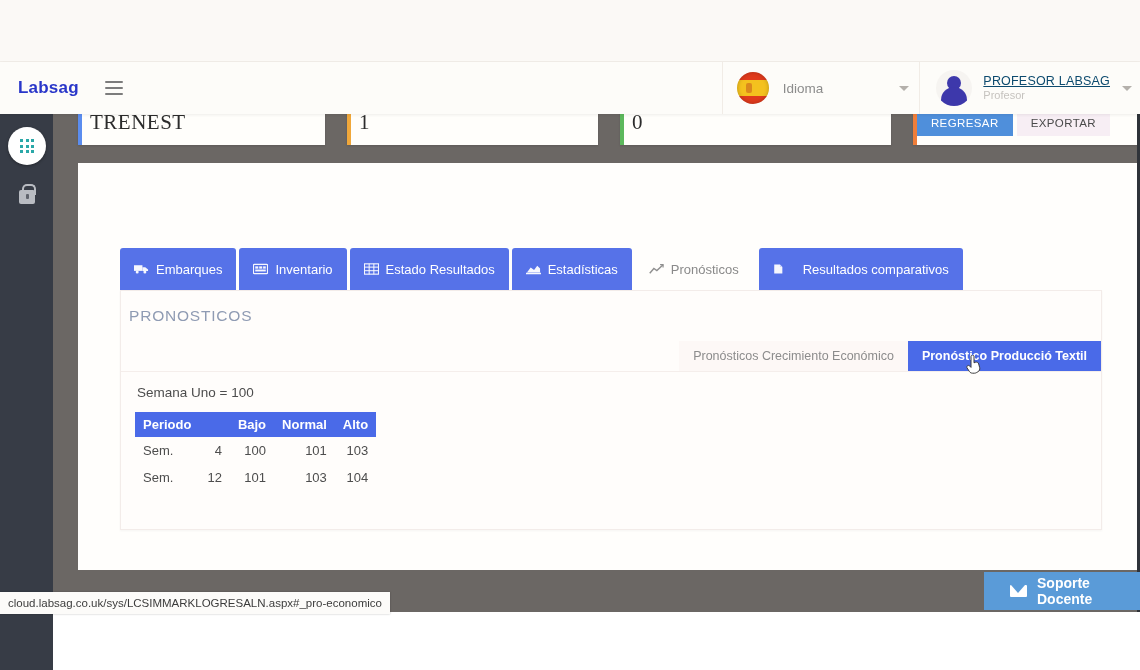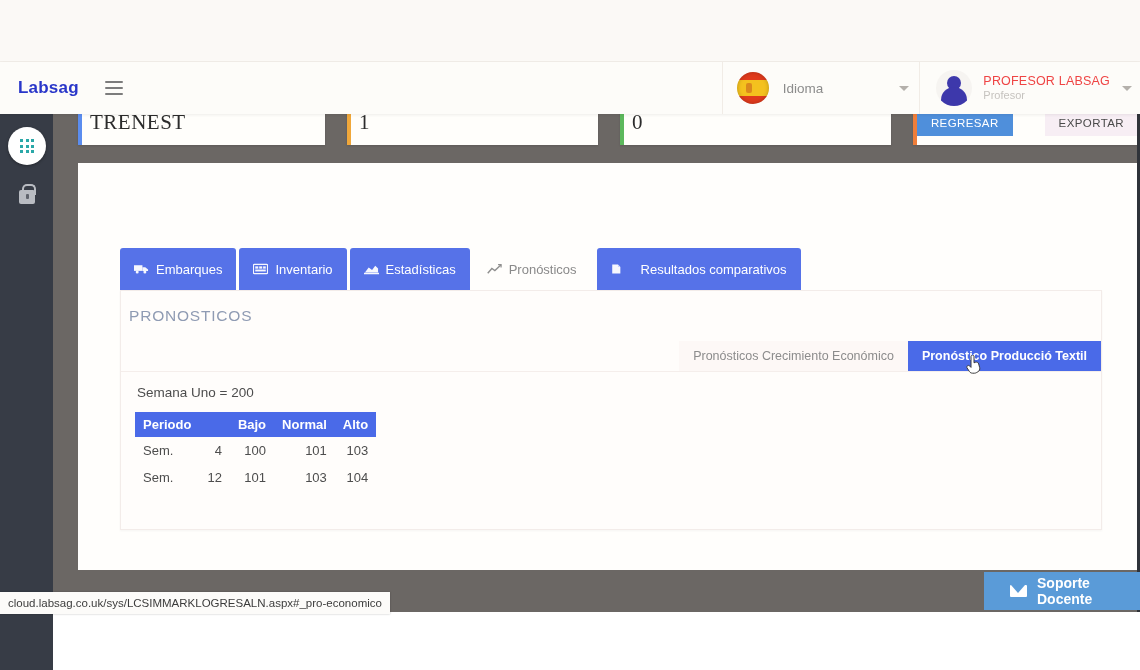--- a/index.html
+++ b/index.html
@@ -71,21 +71,21 @@
   }
   .avatar .head {
     position:absolute; left:50%; top:6px; transform:translateX(-50%);
     width:14px; height:14px; border-radius:50%; background:#3d38ab;
   }
   .avatar .body {
     position:absolute; left:50%; top:17px; transform:translateX(-50%);
     width:26px; height:19px; border-radius:13px 13px 3px 3px; background:#3d38ab;
   }
   .user-text { margin-left: 11px; line-height: 1.22; }
-  .user-name { font-size: 12.5px; color: #ef4444; letter-spacing:.2px; }
+  .user-name { font-size: 12.5px; color: #0c4a6e; letter-spacing:.2px;text-decoration:underline; }
   .user-role { font-size: 11px; color: #c6c3bf; }
   .caret2 {
     margin-left: 12px; width: 0; height: 0;
     border-left: 5px solid transparent; border-right: 5px solid transparent;
     border-top: 5px solid #b4b0ab;
   }
 
   
   .rail {
     position: absolute; left: 0; top: 114px; width: 53px; height: 556px;
@@ -125,21 +125,21 @@
     display:flex; gap:22px; z-index: 20;
   }
   .kpi {
     background:#fffefb; height:45px; display:flex; align-items:center;
     border-left: 4px solid #5b8def;
     box-shadow: 0 1px 2px rgba(0,0,0,.12);
   }
   .kpi.w1 { width:248px; }
   .kpi.w2 { width:252px; border-left-color:#f0a73a; }
   .kpi.w3 { width:272px; border-left-color:#5cb85c; }
-  .kpi.w4 { width:228px; border-left-color:#ef7e3a; justify-content:space-between; padding-right:2px; }
+  .kpi.w4 { width:228px; border-left-color:#ef7e3a; justify-content:flex-start; padding-right:10px; }
   .kpi-val {
     font-size: 21px; color:#2c2c2c; padding-left: 8px;
     font-family:"Liberation Serif", serif; letter-spacing:.5px;
   }
   .btn-regresar, .btn-exportar {
     font-size: 11.5px; height: 27px; padding: 0 14px;
     display:flex; align-items:center; justify-content:center;
     border:none; cursor:pointer; letter-spacing:.4px;
   }
   .btn-regresar { background:#4f8fdb; color:#ffffff; }
@@ -342,20 +342,32 @@
               <rect x="0.5" y="1" width="15" height="10" rx="1" fill="none" stroke="#fff" stroke-width="1.3"></rect>
               <rect x="2.4" y="3.2" width="3.2" height="2.4" fill="#fff"></rect>
               <rect x="6.6" y="3.2" width="3.2" height="2.4" fill="#fff"></rect>
               <rect x="10.8" y="3.2" width="2.8" height="2.4" fill="#fff"></rect>
               <rect x="2.4" y="6.6" width="11.2" height="2" fill="#fff"></rect>
             </svg>
         </span>
         <span>Inventario</span>
       </div>
 
+      <div class="tab">
+        <span class="tab-ico">
+          <svg viewBox="0 0 16 12" width="15" height="12">
+              <rect x="0.5" y="0.5" width="15" height="11" fill="none" stroke="#fff" stroke-width="1.2"></rect>
+              <line x1="5.5" y1="0.5" x2="5.5" y2="11.5" stroke="#fff" stroke-width="1.1"></line>
+              <line x1="10.5" y1="0.5" x2="10.5" y2="11.5" stroke="#fff" stroke-width="1.1"></line>
+              <line x1="0.5" y1="4" x2="15.5" y2="4" stroke="#fff" stroke-width="1.1"></line>
+              <line x1="0.5" y1="7.8" x2="15.5" y2="7.8" stroke="#fff" stroke-width="1.1"></line>
+            </svg>
+        </span>
+        <span>Estado Resultados</span>
+      </div>
 
       <div class="tab">
         <span class="tab-ico">
           <svg viewBox="0 0 16 12" width="15" height="12">
               <rect x="0" y="10" width="16" height="1.6" fill="#fff"></rect>
               <path d="M1 9.6 L5 4.4 L8.6 7 L12 2.6 L15 5.4 L15 9.6 Z" fill="#fff"></path>
             </svg>
         </span>
         <span>Estadísticas</span>
       </div>
@@ -393,21 +405,21 @@
           <span class="cursor-hand">
             <svg viewBox="0 0 16 20" width="16" height="20">
               <path d="M5 1.6 c0-.9 .7-1.6 1.5-1.6 .8 0 1.5 .7 1.5 1.6 v6.2 l1.3-.5 c1.6-.6 3 .3 3.4 1.7 l1 3.7 c.4 1.6-.3 3.3-1.8 4.1 l-1.6 .9 c-.6 .3-1.2 .5-1.9 .5 H6.6 c-1.3 0-2.5-.6-3.2-1.7 L1.1 13 c-.5-.8-.3-1.8 .5-2.3 .7-.5 1.7-.3 2.2 .4 L5 12.4 Z" fill="#ffffff" stroke="#3a3a3a" stroke-width="1"></path>
             </svg>
           </span>
         </div>
       </div>
 
       <div class="sep-line"></div>
 
-      <div class="semana">Semana Uno = 200</div>
+      <div class="semana">Semana Uno = 100</div>
 
       <table class="fc">
         <thead>
           <tr>
             <th>Periodo</th>
             <th class="num"></th>
             <th class="num">Bajo</th>
             <th class="num">Normal</th>
             <th class="num">Alto</th>
           </tr>

